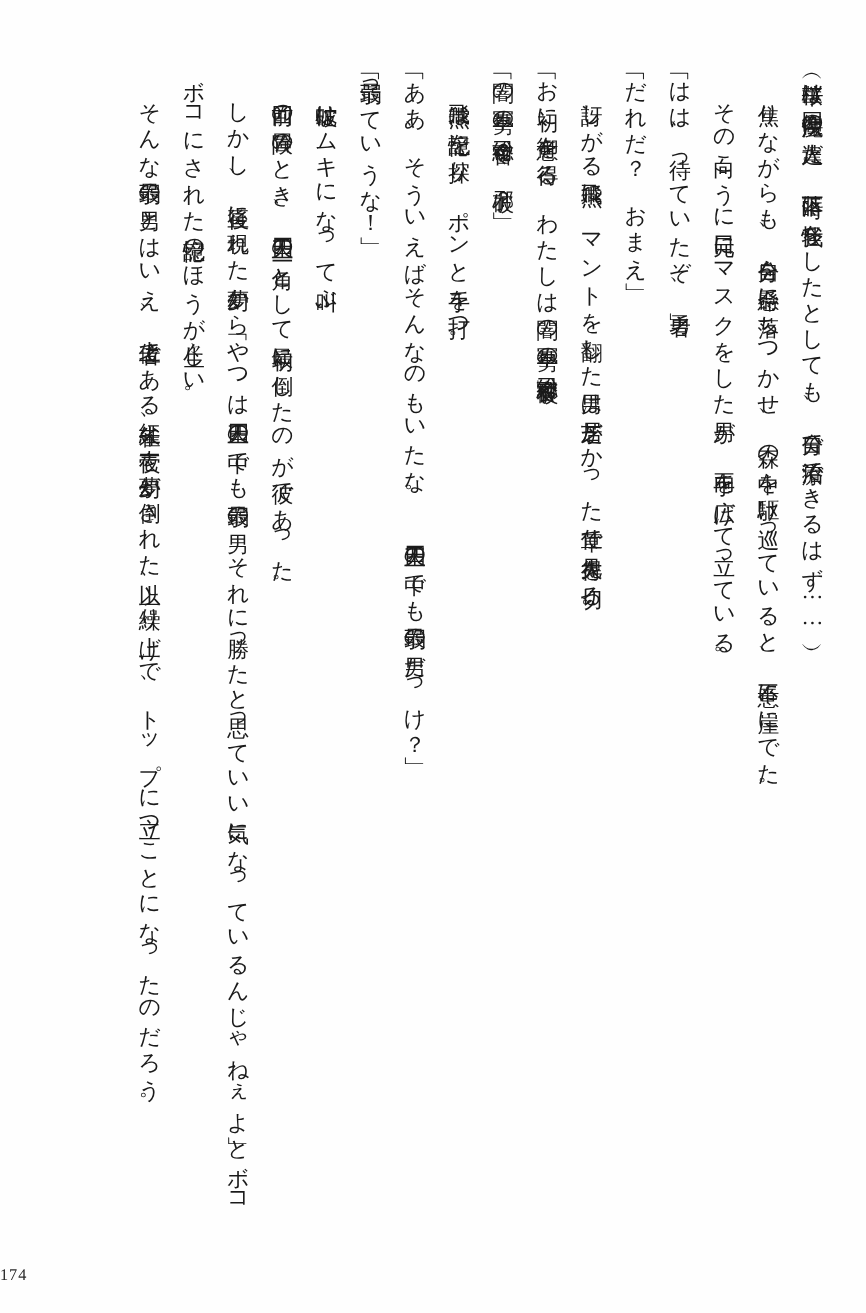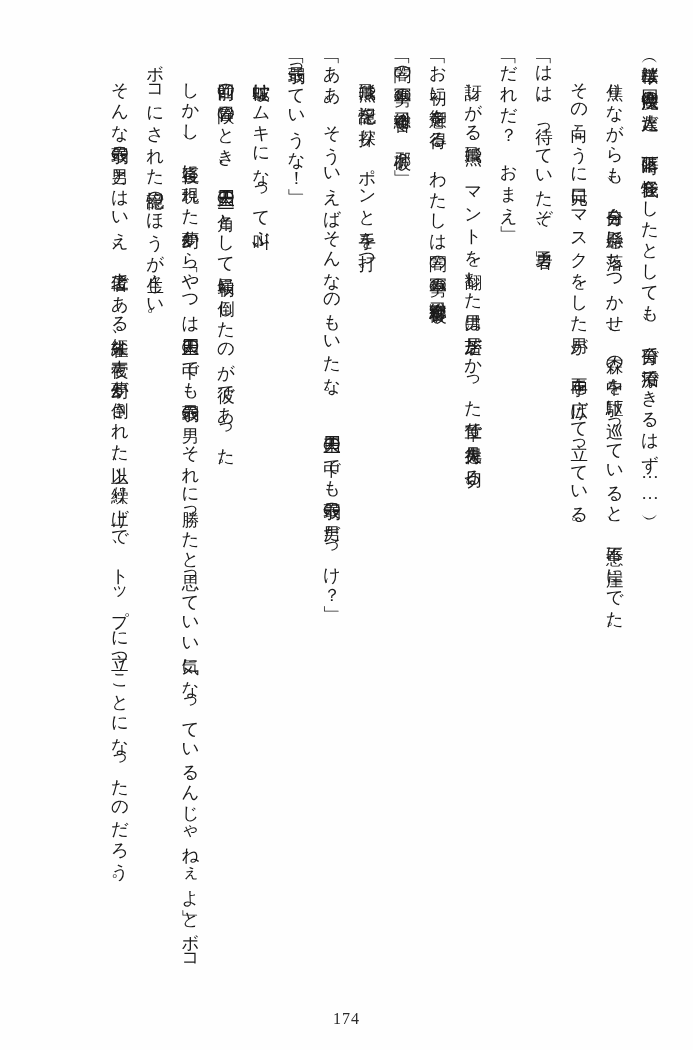--- a/index.html
+++ b/index.html
@@ -46,22 +46,22 @@
     text-indent: 0;
   }
   .para {
     display: block;
   }
   #page-number {
     position: absolute;
     bottom: 22px;
     left: 0;
     right: 0;
-    text-align: center;
-    font-size: 16px;
+    text-align: left;
+    font-size: 13px;
     font-family: "Liberation Serif", "DejaVu Serif", serif;
     color: #2a2a2a;
     letter-spacing: 0.06em;
   }
 </style>
 </head>
 <body>
 
 <div id="page">
 

